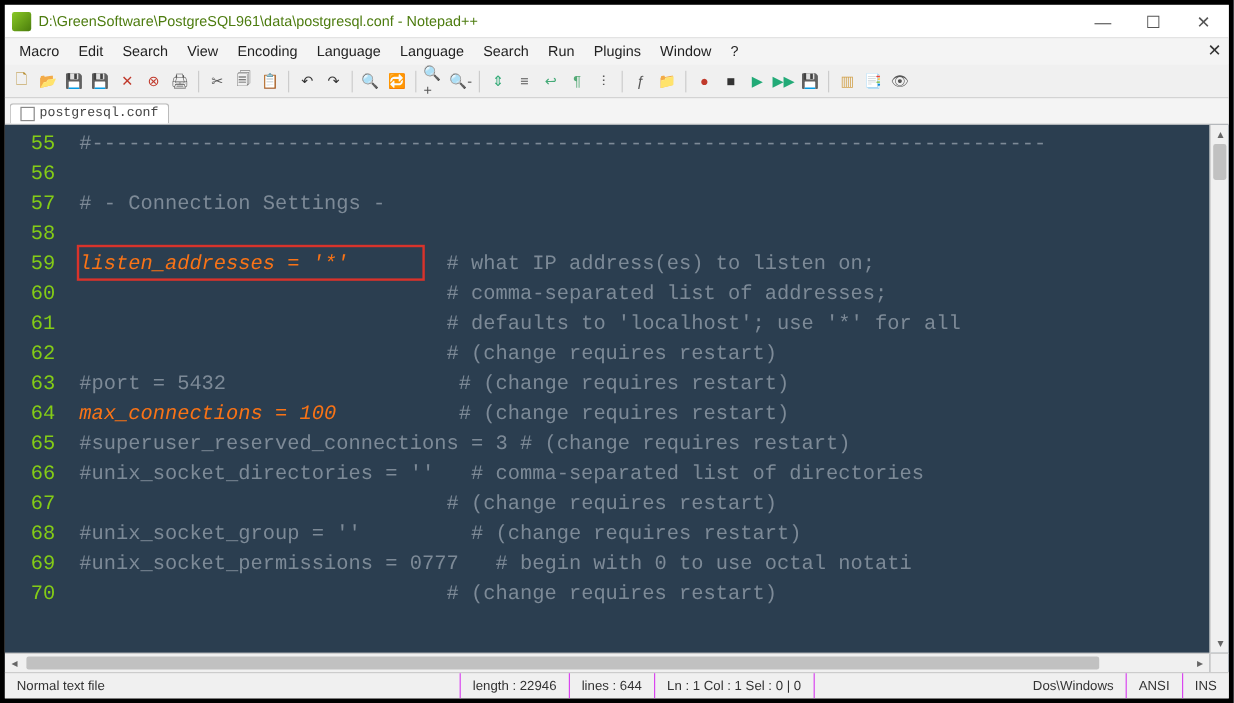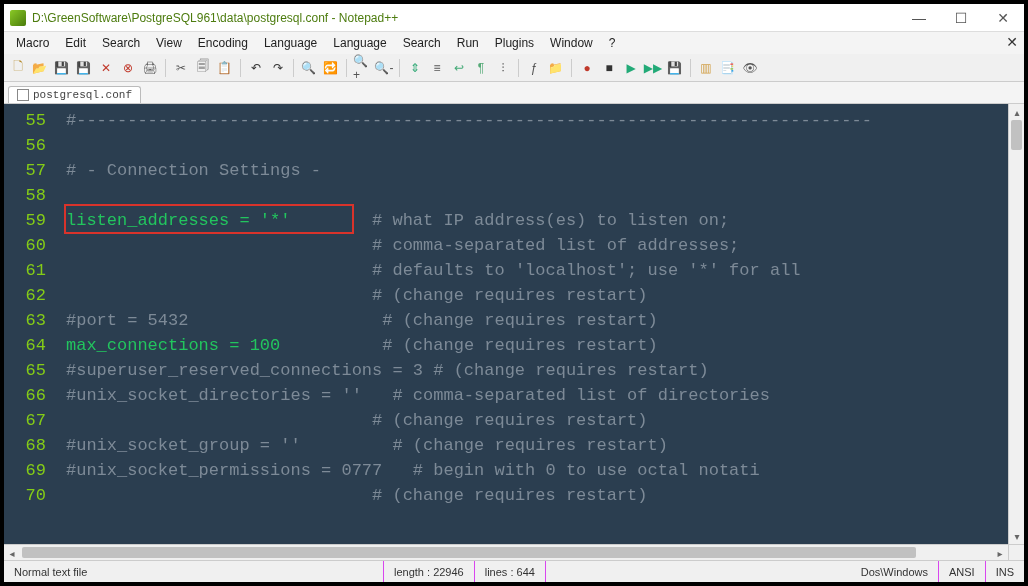--- a/index.html
+++ b/index.html
@@ -156,21 +156,21 @@
     position: absolute;
     top: 4px; left: 62px; right: 0;
     font-family: "Consolas","Courier New",monospace;
     font-size: 17px;
     color: #d9d9d9;
     white-space: pre;
     line-height: 25px;
   }
   .code .cline { height: 25px; }
   .comment { color: #7d8a97; }
-  .plain { color: #22c55e; }
+  .plain { color: #f97316; font-style: italic; }
 
   .highlight-box {
     position: absolute;
     border: 2px solid #d9332b;
     pointer-events: none;
   }
 
   .statusbar {
     height: 22px;
     background: #f0f0f0;
@@ -303,17 +303,18 @@
       </div>
     <div class="arrow">▸</div>
   </div>
   <div class="corner"></div>
 </div>
 
 <div class="statusbar">
   <div class="seg first">Normal text file</div>
   <div class="seg">length : 22946</div>
   <div class="seg">lines : 644</div>
+  <div class="seg">Ln : 1   Col : 1   Sel : 0 | 0</div>
   <div class="filler"></div>
   <div class="seg">Dos\Windows</div>
   <div class="seg">ANSI</div>
   <div class="seg" style="border-right:none">INS</div>
 </div>
 
 </body></html>

